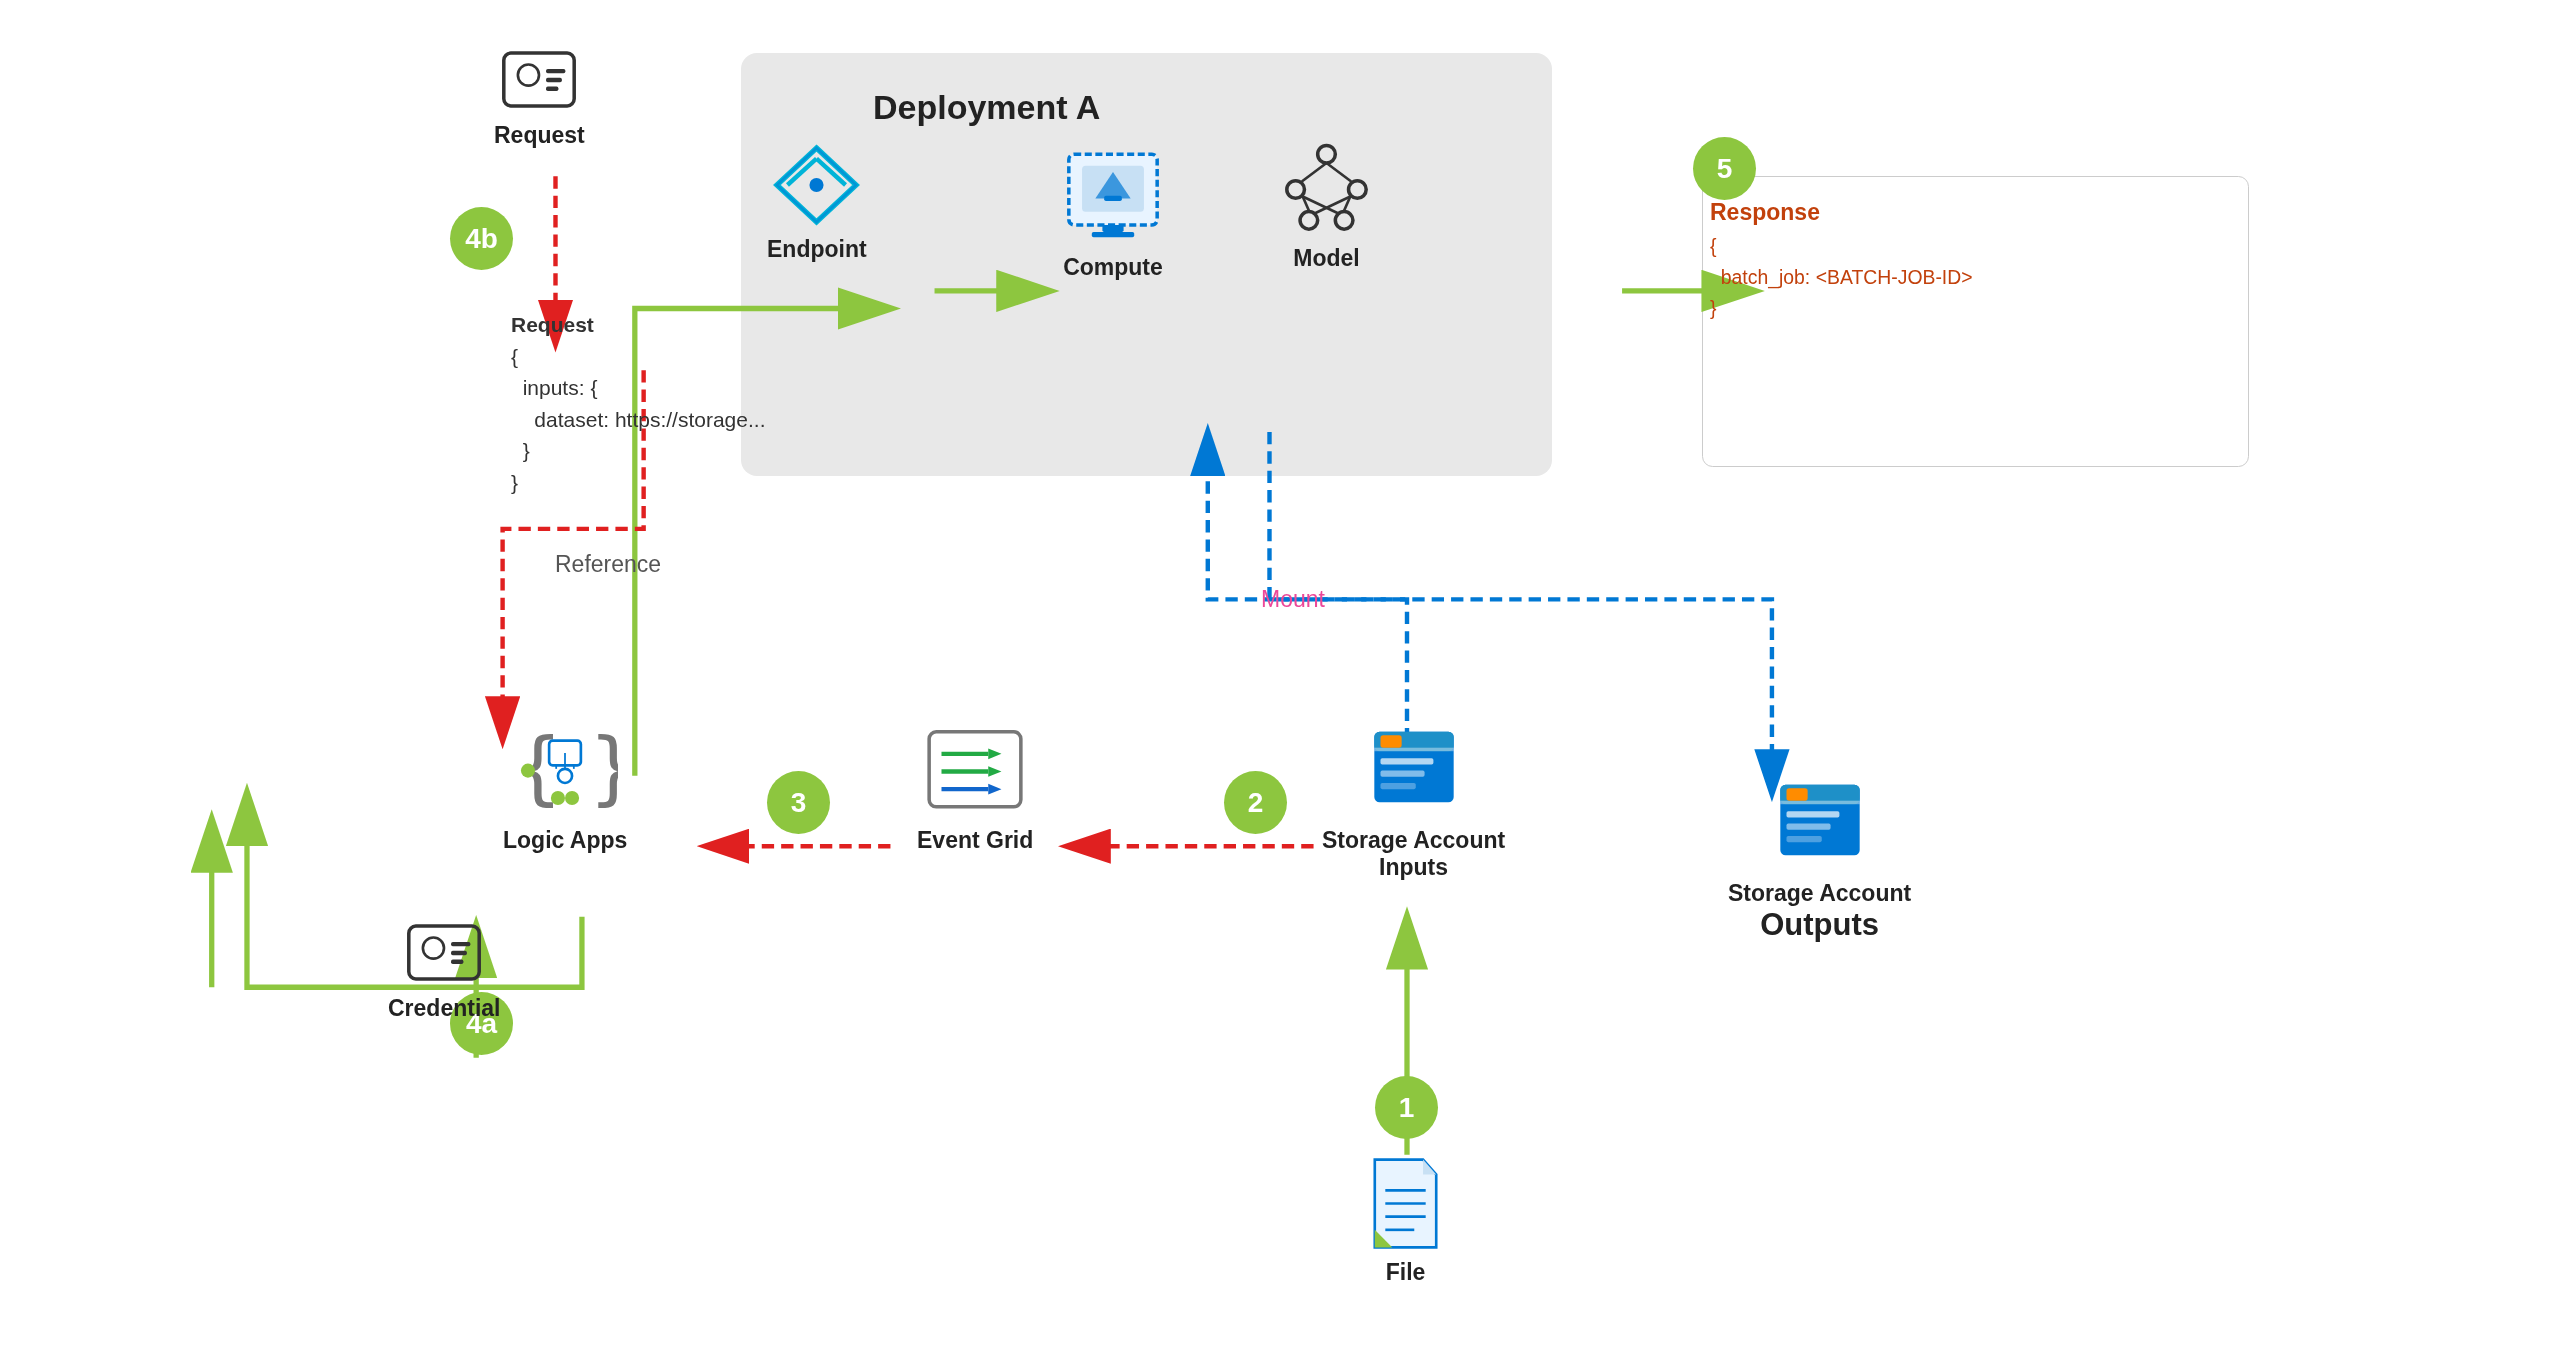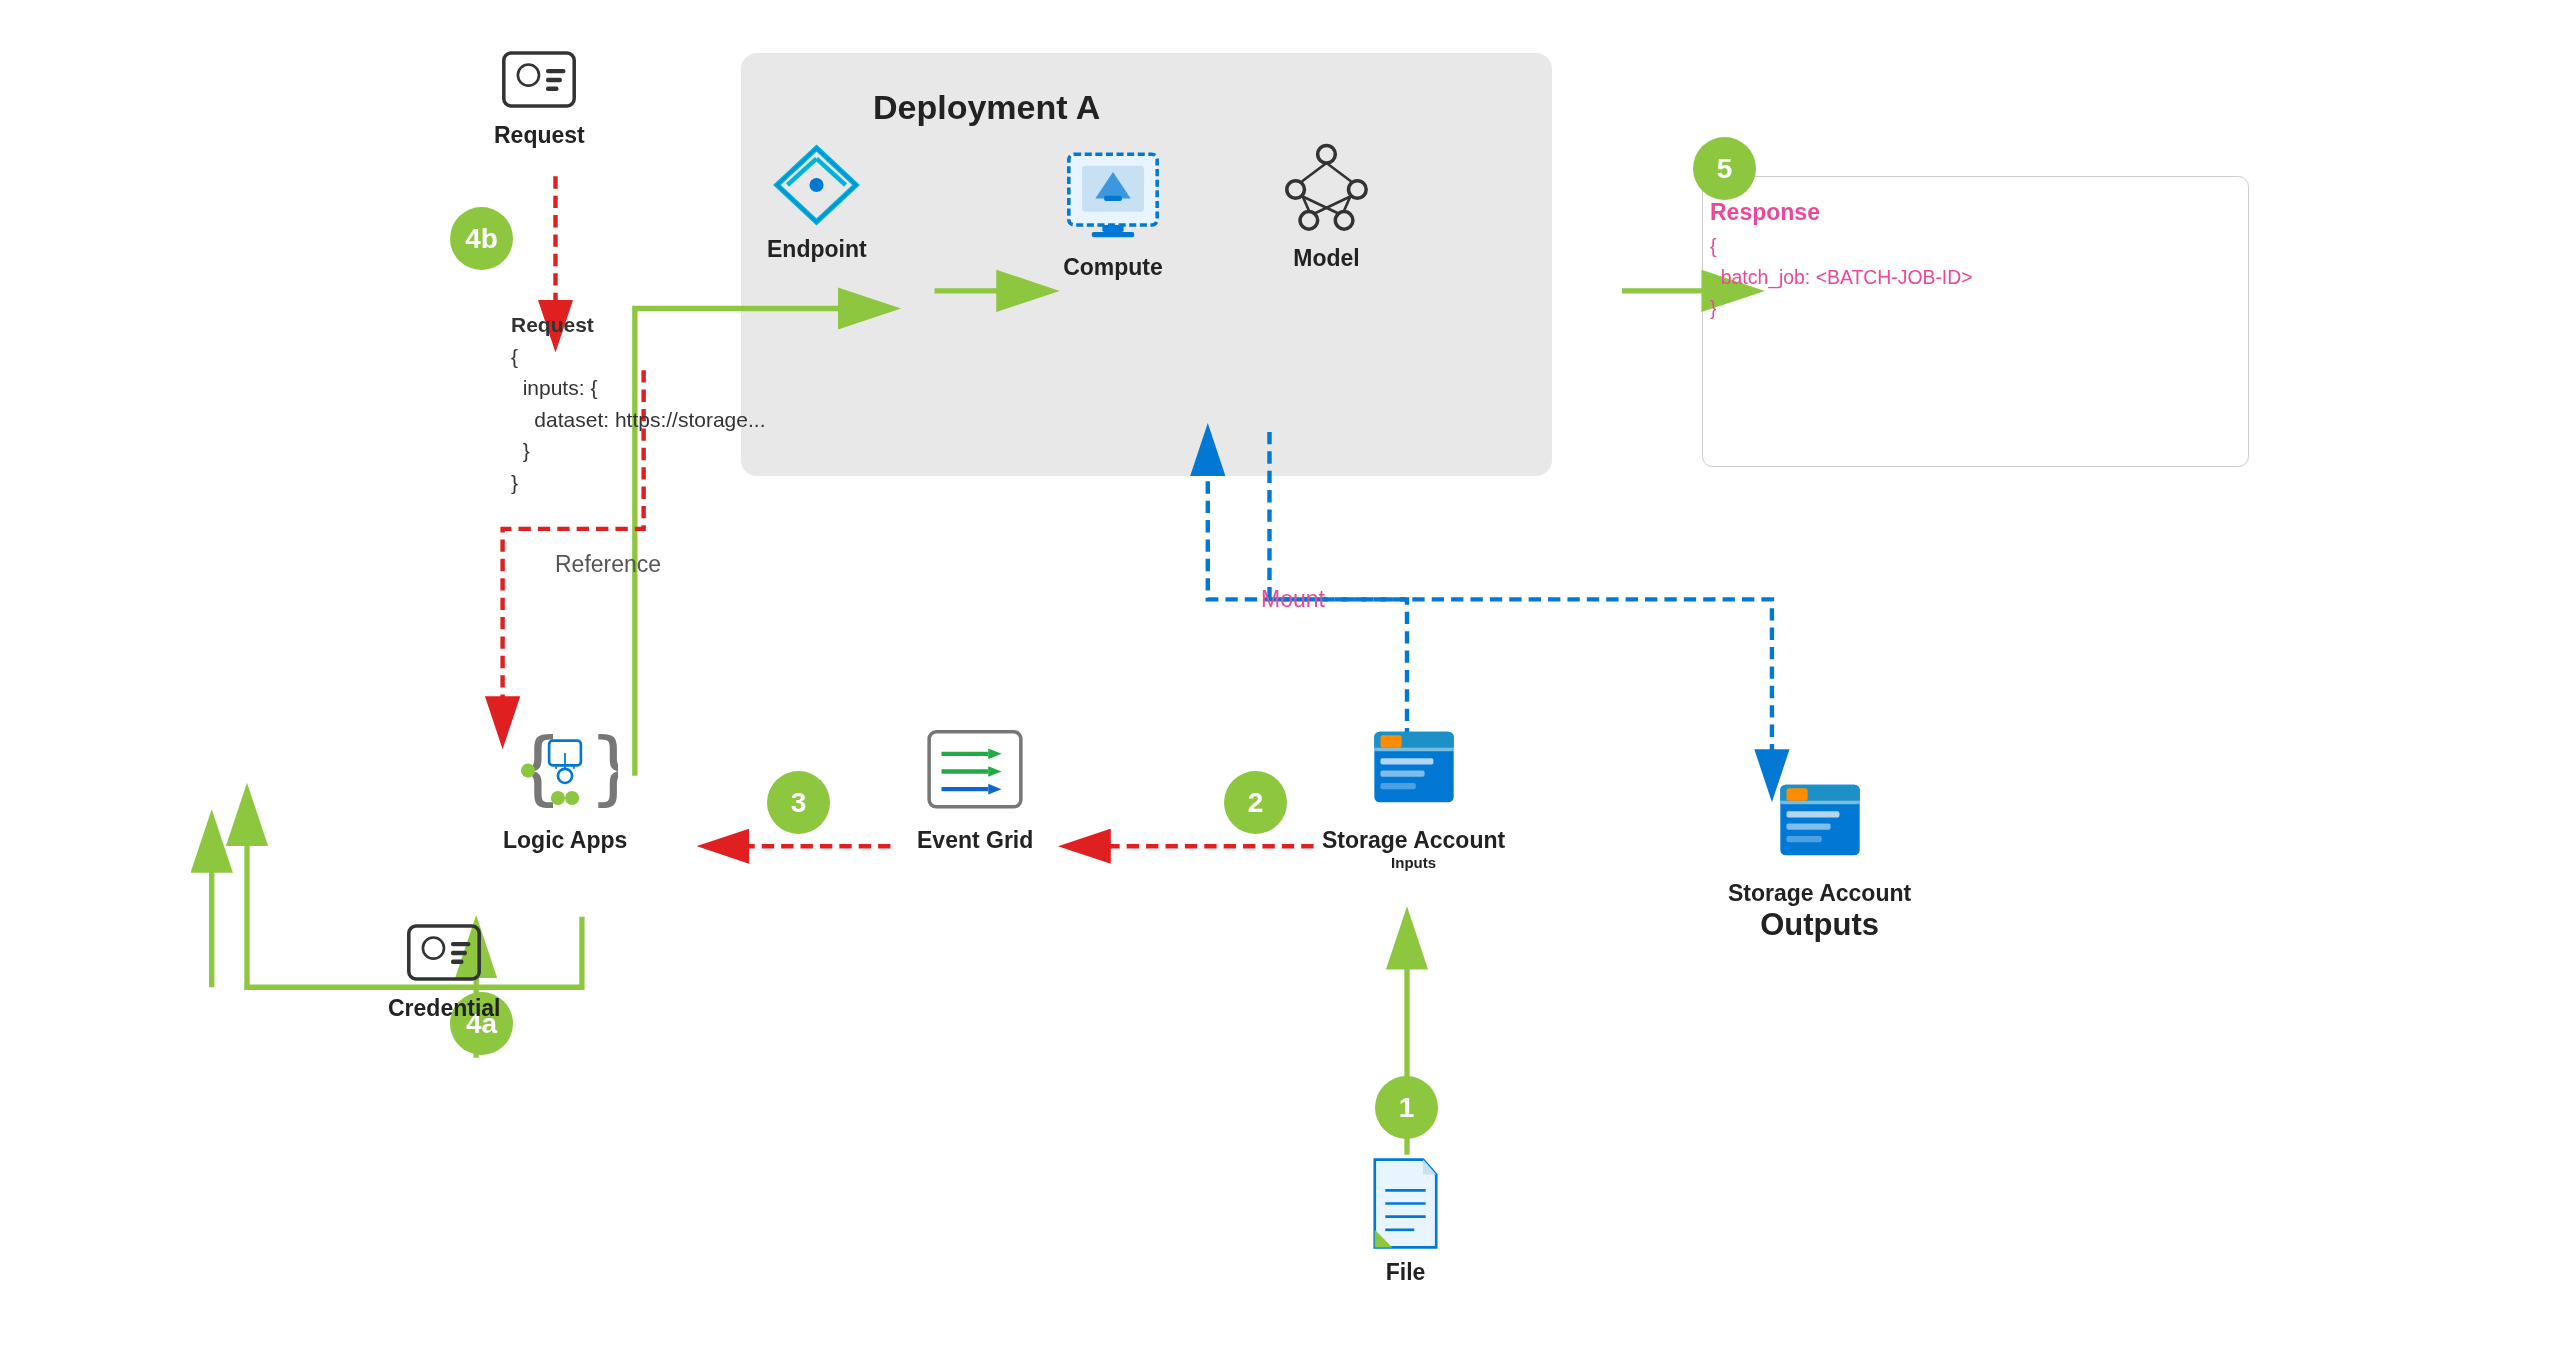--- a/index.html
+++ b/index.html
@@ -104,21 +104,21 @@
       line-height: 1.5;
     }
     .text-block .key { font-weight: bold; }
 
     
     .response-block {
       position: absolute;
       top: 194px;
       left: 1710px;
       font-size: 19.4px;
-      color: #ec4899;
+      color: #c2410c;
       z-index: 10;
       line-height: 1.6;
     }
     .response-block .label { font-weight: bold; font-size: 23px; }
 
   </style>
 </head>
 <body>
 
 <div class="diagram-container">
@@ -287,21 +287,21 @@
 
       <rect x="15" y="28" width="90" height="4" fill="#fff" opacity="0.4"></rect>
 
       <rect x="22" y="14" width="24" height="14" rx="3" fill="#ff8c00"></rect>
 
       <rect x="22" y="40" width="60" height="7" rx="2" fill="#fff" opacity="0.7"></rect>
       <rect x="22" y="54" width="50" height="7" rx="2" fill="#fff" opacity="0.5"></rect>
       <rect x="22" y="68" width="40" height="7" rx="2" fill="#fff" opacity="0.3"></rect>
     </svg>
     <div class="icon-label">Storage Account</div>
-    <div style="font-size:15px;font-weight:bold;color:#222;">Inputs</div>
+    <div style="font-size:23px;font-weight:bold;color:#222;">Inputs</div>
   </div>
 
   <div class="icon-wrapper" style="left:1728px;top:776px;">
     <svg width="106" height="97" viewBox="0 0 120 110">
       <rect x="15" y="10" width="90" height="80" rx="6" fill="#0078d4"></rect>
       <rect x="15" y="10" width="90" height="22" rx="6" fill="#1e90c8"></rect>
       <rect x="15" y="28" width="90" height="4" fill="#fff" opacity="0.4"></rect>
       <rect x="22" y="14" width="24" height="14" rx="3" fill="#ff8c00"></rect>
       <rect x="22" y="40" width="60" height="7" rx="2" fill="#fff" opacity="0.7"></rect>
       <rect x="22" y="54" width="50" height="7" rx="2" fill="#fff" opacity="0.5"></rect>

